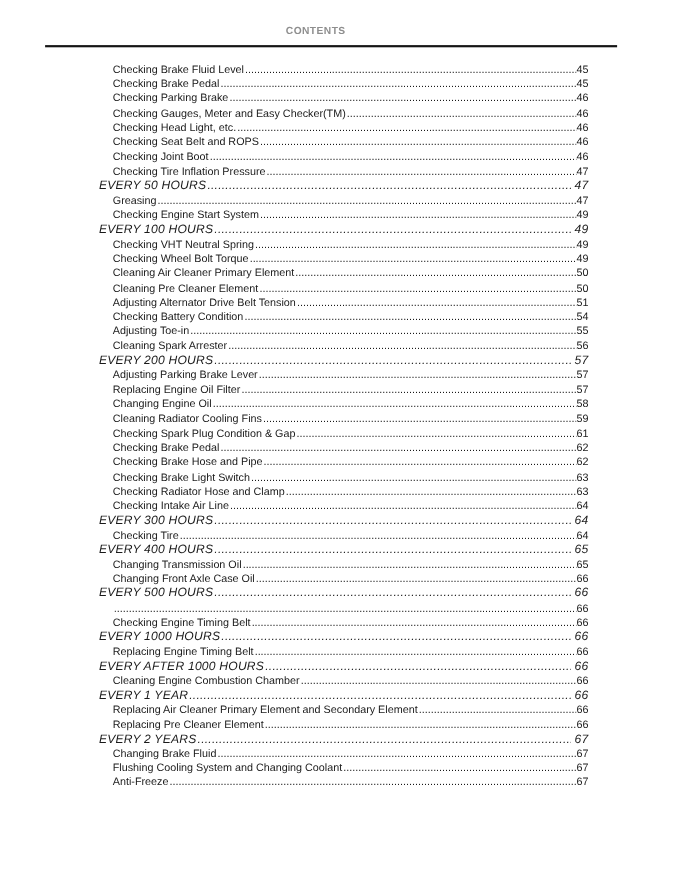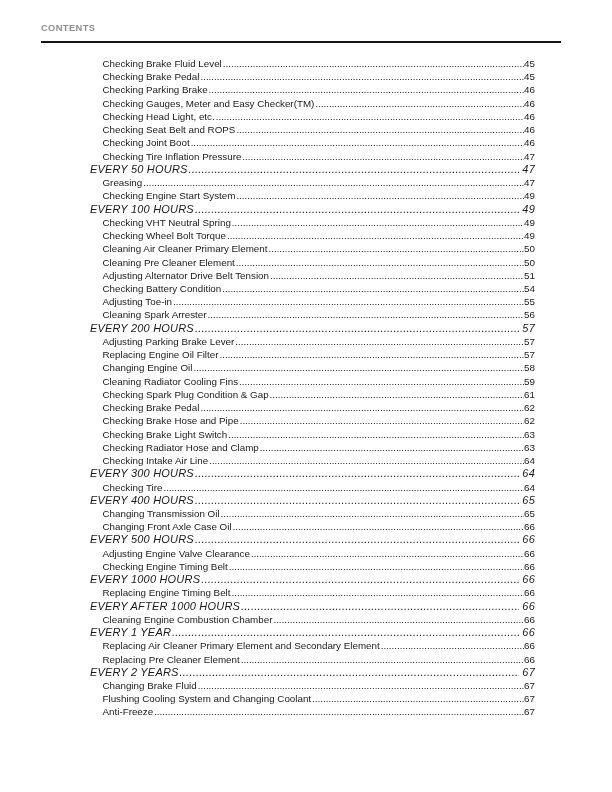--- a/index.html
+++ b/index.html
@@ -11,21 +11,21 @@
   }
   .page {
     position: relative;
     width: 612px; height: 792px;
     background: #ffffff;
     overflow: hidden;
   }
   .running-header {
     position: absolute;
     top: 23px; left: 41px; width: 492px;
-    text-align: left;
+    text-align: center;
     font-size: 9.3px;
     font-weight: bold;
     letter-spacing: 0.4px;
     color: #8e8e8e;
   }
   .header-rule {
     position: absolute;
     top: 41px; left: 41px;
     width: 520px; height: 1.6px;
     background: #151515;
@@ -245,21 +245,20 @@
         <span class="label">Changing Front Axle Case Oil</span>
         <span class="dots"></span>
         <span class="page-num">66</span>
       </div>
       <div class="toc-row lvl0">
         <span class="label">EVERY 500 HOURS</span>
         <span class="dots"></span>
         <span class="page-num">66</span>
       </div>
       <div class="toc-row lvl1">
-        <span class="label">Adjusting Engine Valve Clearance</span>
         <span class="dots"></span>
         <span class="page-num">66</span>
       </div>
       <div class="toc-row lvl1">
         <span class="label">Checking Engine Timing Belt</span>
         <span class="dots"></span>
         <span class="page-num">66</span>
       </div>
       <div class="toc-row lvl0">
         <span class="label">EVERY 1000 HOURS</span>

